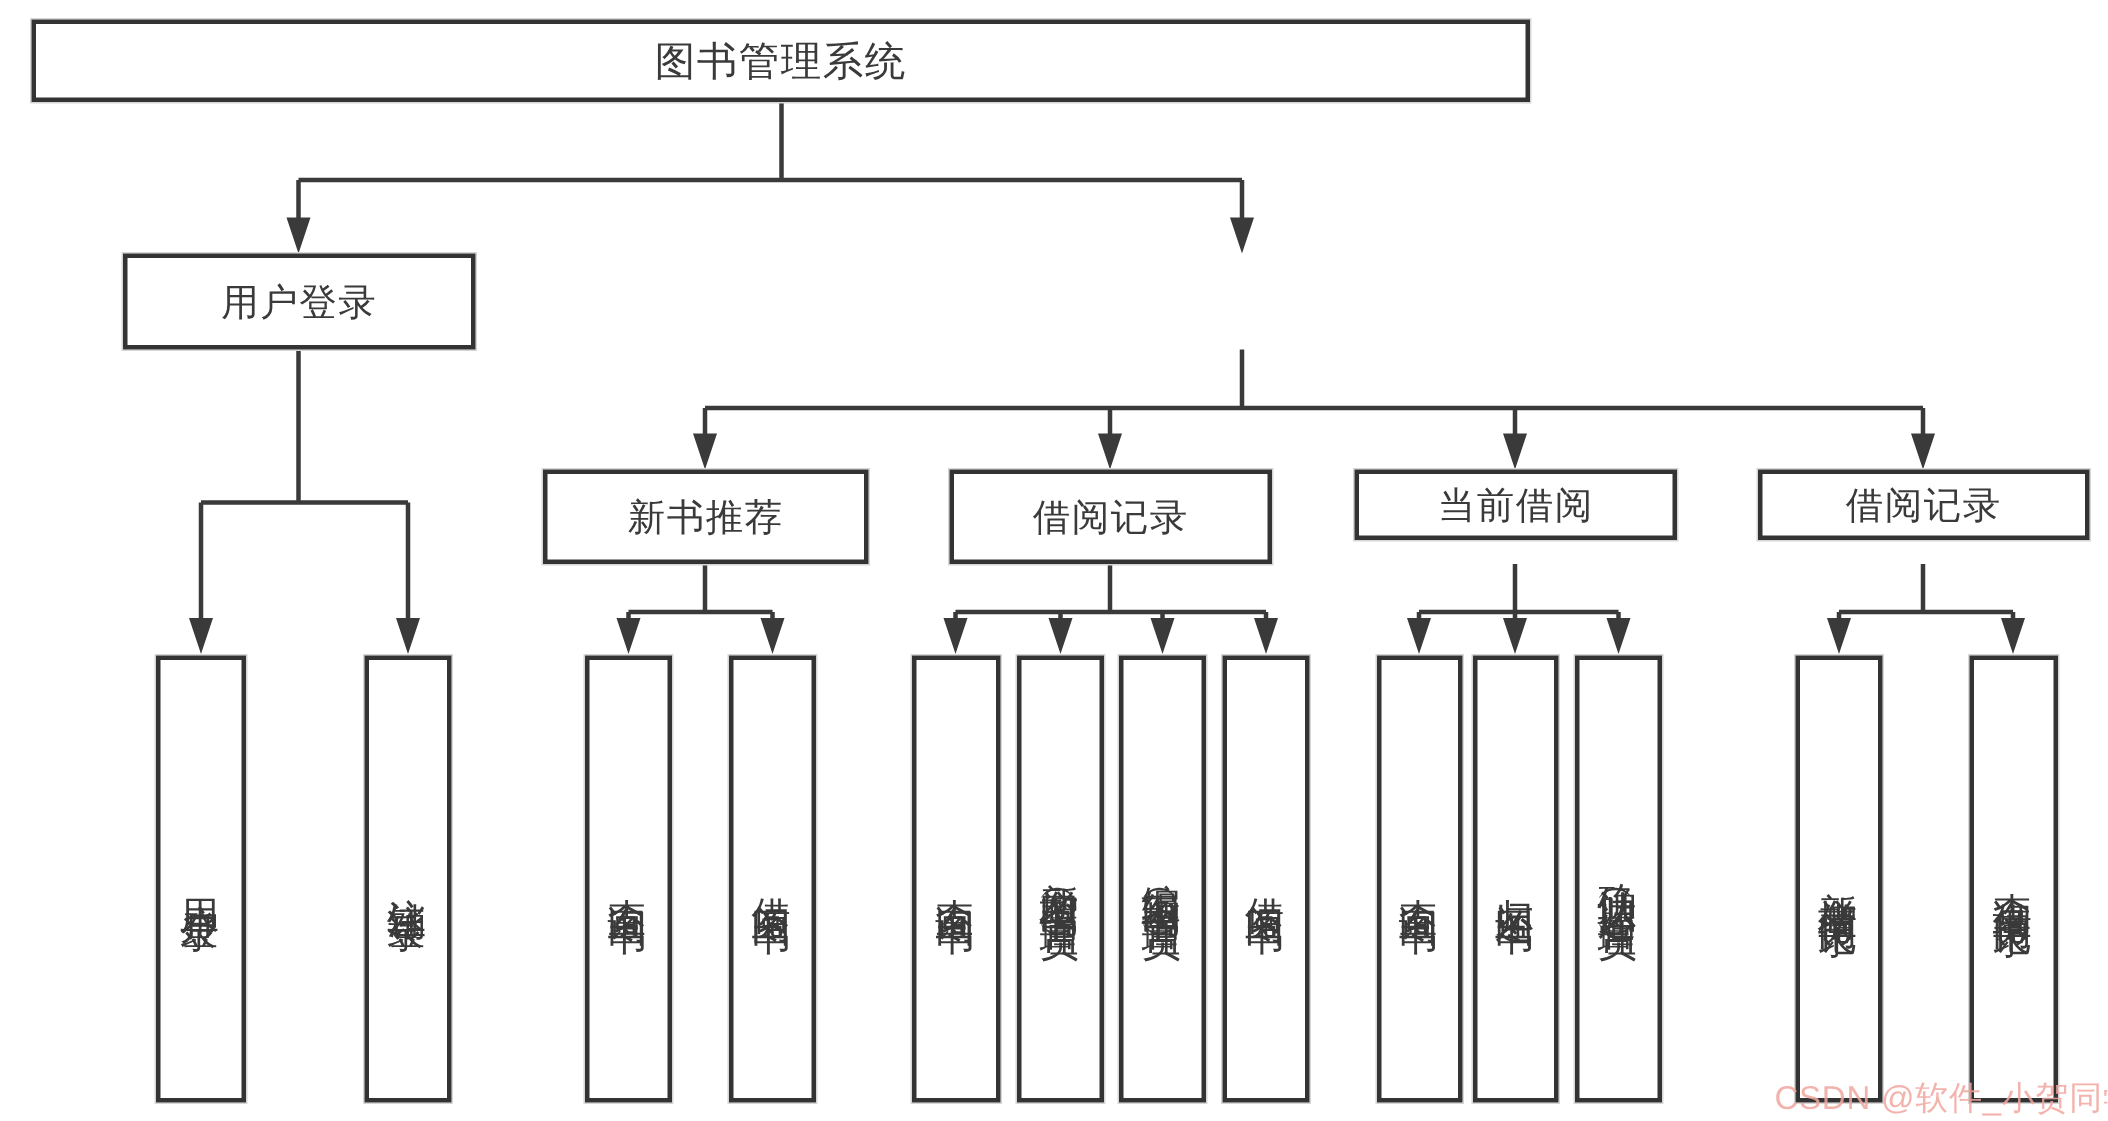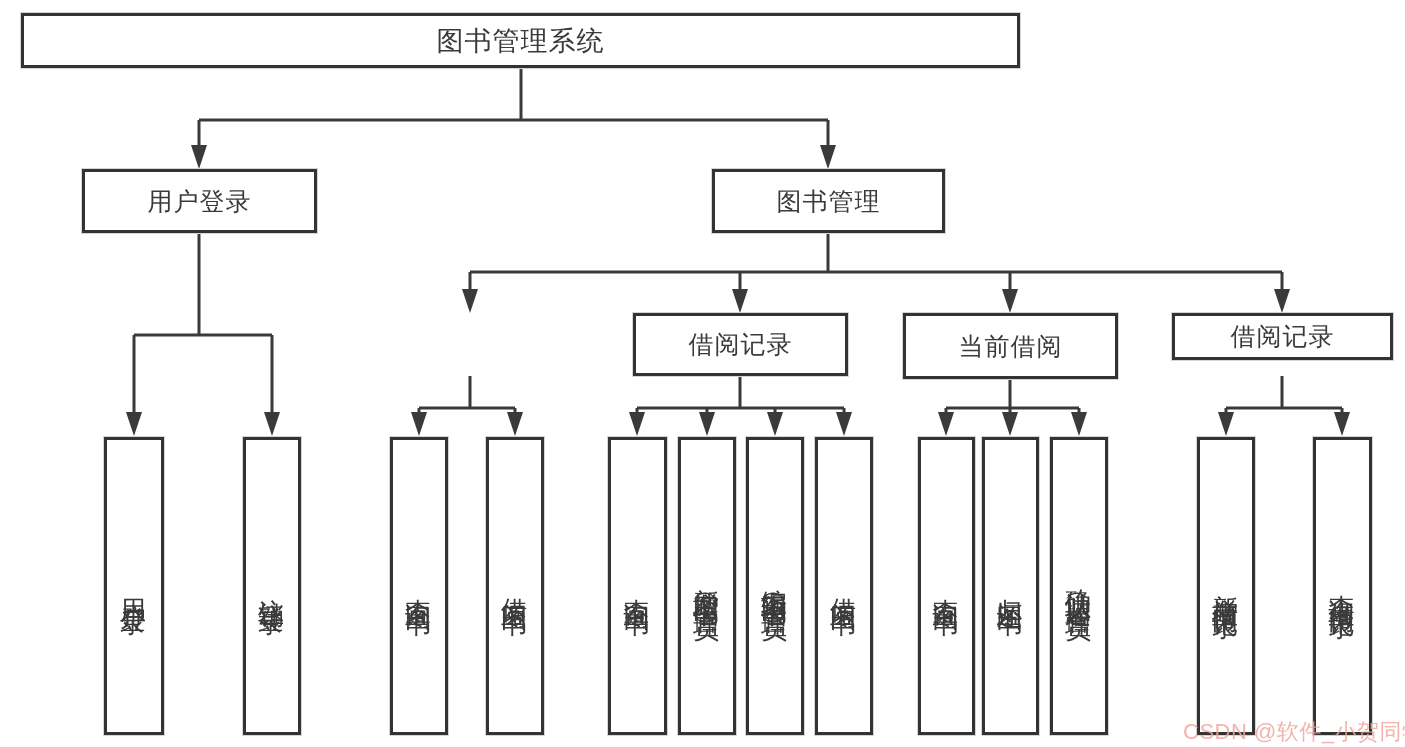--- a/index.html
+++ b/index.html
@@ -50,28 +50,28 @@
              M1334 412 L1350 412 L1342 436 Z"></path>
   </svg>
 
   <div class="node root" style="left:21px;top:13px;width:999px;height:55px">
     <span class="lbl">图书管理系统</span>
   </div>
 
   <div class="node h2" style="left:82px;top:169px;width:235px;height:64px">
     <span class="lbl">用户登录</span>
   </div>
-  <div class="node h2" style="left:712px;top:169px;width:233px;height:64px">
-    <span class="lbl">图书管理</span>
+
+  <div class="node h3" style="left:362px;top:313px;width:217px;height:63px">
+    <span class="lbl">新书推荐</span>
   </div>
-
   <div class="node h3" style="left:633px;top:313px;width:215px;height:63px">
     <span class="lbl">借阅记录</span>
   </div>
-  <div class="node h3" style="left:903px;top:313px;width:215px;height:66px">
+  <div class="node h3" style="left:903px;top:313px;width:215px;height:47px">
     <span class="lbl">当前借阅</span>
   </div>
   <div class="node h3" style="left:1172px;top:313px;width:221px;height:47px">
     <span class="lbl">借阅记录</span>
   </div>
 
   <div class="node v" style="left:104px;top:437px;width:60px;height:298px">
     <span class="lbl">用户登录</span>
   </div>
   <div class="node v" style="left:243px;top:437px;width:58px;height:298px">

